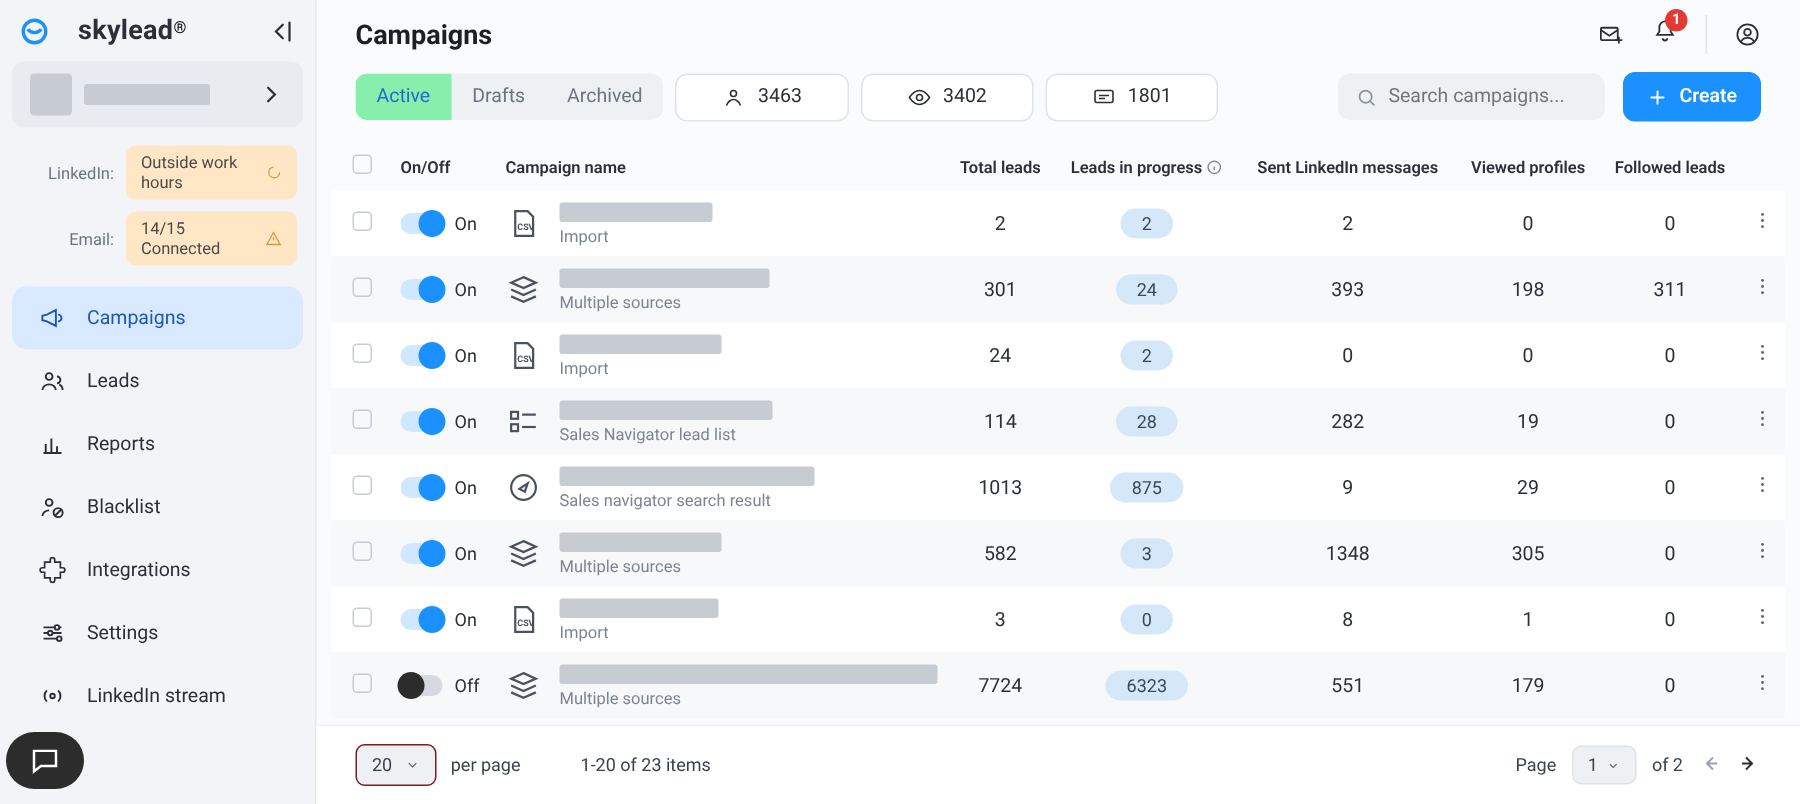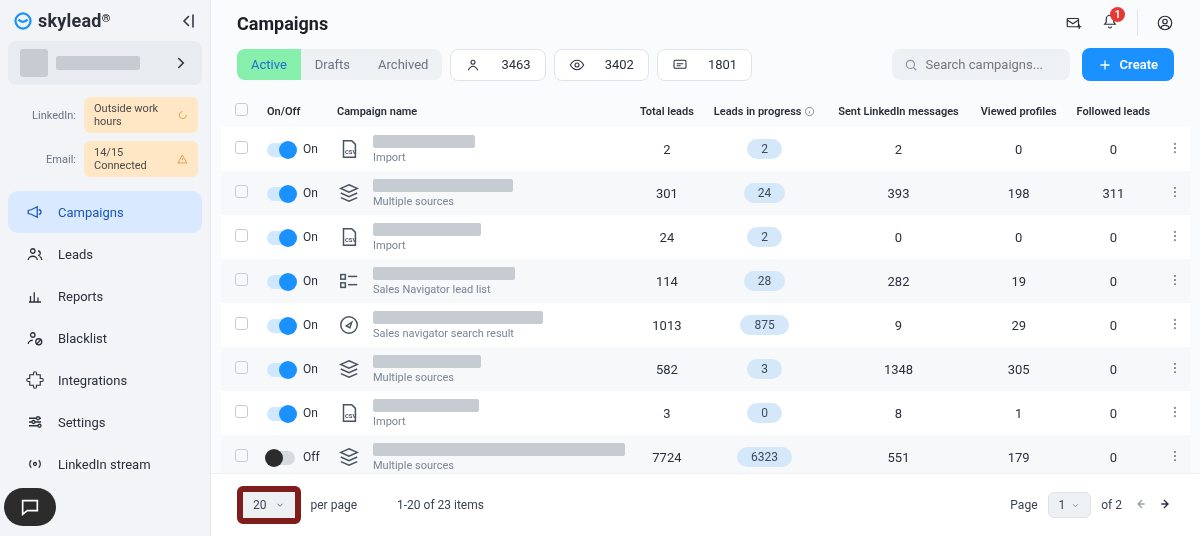--- a/index.html
+++ b/index.html
@@ -1,21 +1,21 @@
 <!DOCTYPE html>
 <html><head>
 <meta charset="utf-8">
 <style>
   *{box-sizing:border-box;margin:0;padding:0;font-family:-apple-system,BlinkMacSystemFont,"Segoe UI",Roboto,Helvetica,Arial,sans-serif;}
   body{background:#f5f7fa;color:#222;font-size:13px;width:1200px;height:536px;overflow:hidden;}
   .app{display:flex;height:100%;}
   
   .sidebar{width:210px;background:#f2f4f7;display:flex;flex-direction:column;padding:6px 0 0 0;}
   .logo-row{display:flex;align-items:center;justify-content:space-between;padding:4px 14px 10px 14px;}
-  .logo{display:flex;align-items:center;gap:6px;color:#1a91ff;font-weight:700;font-size:18px;letter-spacing:.2px;position:relative;}
+  .logo{display:flex;align-items:center;gap:20px;color:#1a91ff;font-weight:700;font-size:18px;letter-spacing:.2px;position:relative;}
   .logo small{color:#2a2f3a;font-size:18px;font-weight:700;}
   .logo .dot{position:absolute;right:-9px;top:2px;font-size:11px;color:#111;}
   .collapse-icon{transform:rotate(180deg);cursor:pointer;}
   .user-row{display:flex;align-items:center;justify-content:space-between;padding:8px 12px;margin:0 8px 10px 8px;background:#e8ecf1;border-radius:8px;}
   .user-block{display:flex;align-items:center;gap:8px;}
   .avatar-sq{width:28px;height:28px;background:#c7ccd3;border-radius:3px;}
   .user-line{width:84px;height:14px;background:#c7ccd3;border-radius:2px;}
   .status-section{padding:2px 12px 6px 12px;display:flex;flex-direction:column;gap:8px;}
   .status-row{display:flex;align-items:center;justify-content:space-between;font-size:11px;}
   .status-label{color:#6a7484;text-align:right;width:64px;}
@@ -32,21 +32,21 @@
   .page-title{font-size:18px;font-weight:700;color:#1c1f25;}
   .top-actions{display:flex;align-items:center;gap:18px;}
   .top-actions .divider{width:1px;height:26px;background:#e2e5ea;}
   .bell-wrap{position:relative;}
   .bell-badge{position:absolute;top:-6px;right:-6px;background:#e53935;color:#fff;border-radius:50%;width:15px;height:15px;font-size:10px;display:flex;align-items:center;justify-content:center;font-weight:700;}
   .filterbar{display:flex;align-items:center;justify-content:space-between;padding:10px 26px 14px 26px;}
   .filter-left{display:flex;align-items:center;gap:8px;}
   .seg{display:flex;background:#eef1f4;border-radius:8px;overflow:hidden;}
   .seg button{border:0;background:transparent;padding:8px 14px;font-size:13px;color:#6a7484;cursor:pointer;}
   .seg button.active{background:#86efac;color:#1e6ccf;}
-  .stat-pill{display:flex;align-items:center;gap:20px;border:1px solid #e0e3e9;background:#fff;border-radius:8px;padding:7px 14px;font-size:13px;color:#2a2f3a;}
+  .stat-pill{display:flex;align-items:center;gap:8px;border:1px solid #e0e3e9;background:#fff;border-radius:8px;padding:7px 30px;font-size:13px;color:#2a2f3a;}
   .filter-right{display:flex;align-items:center;gap:12px;}
   .search{display:flex;align-items:center;gap:8px;background:#eef1f4;border-radius:8px;padding:8px 12px;width:178px;color:#8a93a3;}
   .search input{border:0;background:transparent;outline:0;font-size:13px;width:128px;color:#333;}
   .create-btn{display:flex;align-items:center;gap:8px;background:#1a91ff;color:#fff;border:0;border-radius:8px;padding:9px 16px;font-size:13px;font-weight:600;cursor:pointer;}
   
   .table-wrap{flex:1;overflow:auto;padding:0 10px;}
   table{width:100%;border-collapse:collapse;}
   thead th{font-size:11px;font-weight:600;color:#2a2f3a;text-align:center;padding:8px 6px;white-space:nowrap;}
   thead th.left{text-align:left;}
   tbody tr{height:44px;}
@@ -63,21 +63,21 @@
   .campaign-cell{display:flex;align-items:center;gap:12px;}
   .campaign-icon{width:24px;height:24px;color:#4a5160;display:flex;align-items:center;justify-content:center;}
   .campaign-meta{display:flex;flex-direction:column;align-items:flex-start;gap:3px;}
   .cname{height:13px;background:#c7ccd3;border-radius:2px;}
   .csrc{font-size:11px;color:#7b8494;}
   .pill{display:inline-block;background:#d5e8fa;color:#3a4a5a;border-radius:12px;padding:3px 14px;font-size:12px;}
   .kebab{color:#5a616e;cursor:pointer;}
   
   .footer{display:flex;align-items:center;justify-content:space-between;padding:12px 26px;border-top:1px solid #edf0f4;background:#fff;font-size:12px;color:#3a4250;}
   .perpage{display:flex;align-items:center;gap:10px;}
-  .select-box{display:flex;align-items:center;gap:8px;border:6px solid #7f1d1d;background:#eef1f4;border-radius:6px;padding:6px 10px;}
+  .select-box{display:flex;align-items:center;gap:8px;border:1px solid #7f1d1d;background:#eef1f4;border-radius:6px;padding:6px 10px;}
   .pager{display:flex;align-items:center;gap:10px;}
   .pgbox{border:1px solid #dfe2e8;background:#eef1f4;border-radius:6px;padding:5px 10px;display:flex;align-items:center;gap:6px;}
   .pgbtn{color:#9aa1ae;cursor:pointer;}
   .pgbtn.enabled{color:#2a2f3a;}
   .icon-svg{width:18px;height:18px;}
 </style>
 </head>
 <body>
 
 <div class="app">

